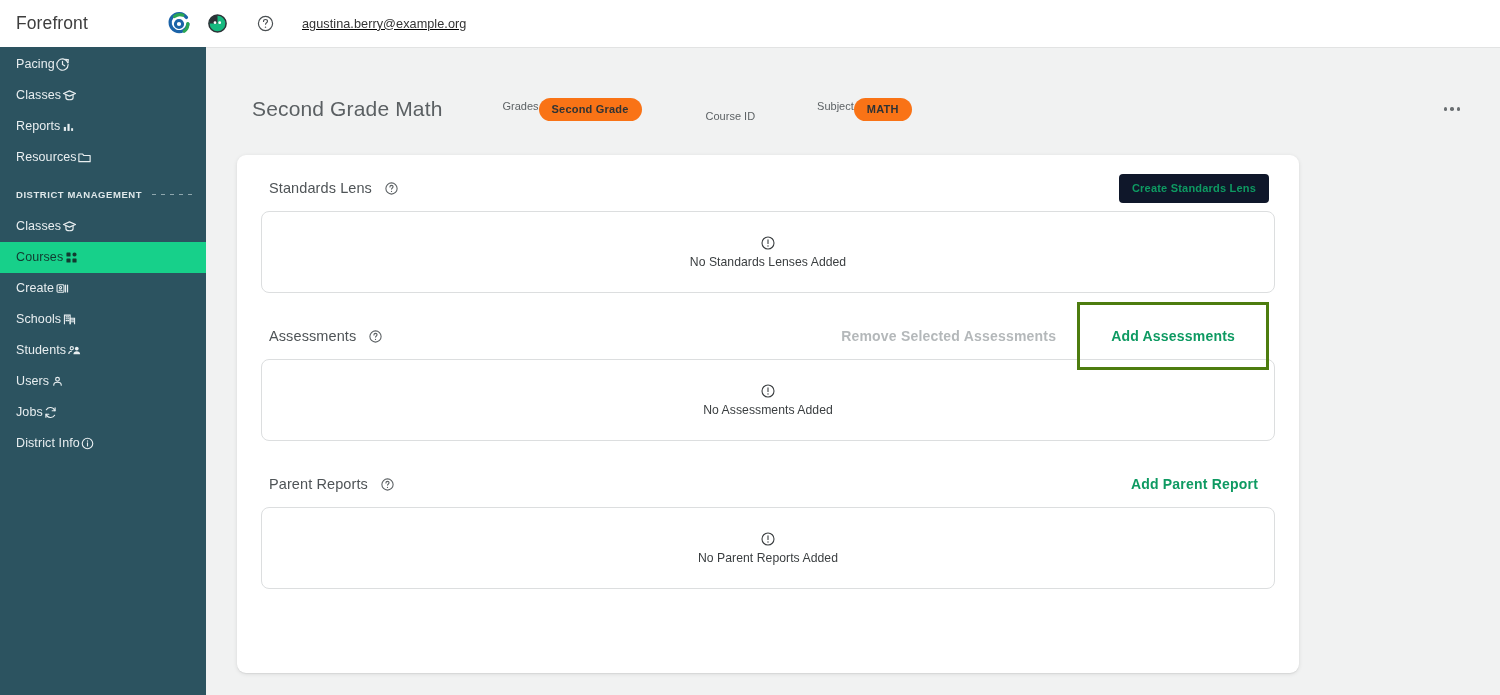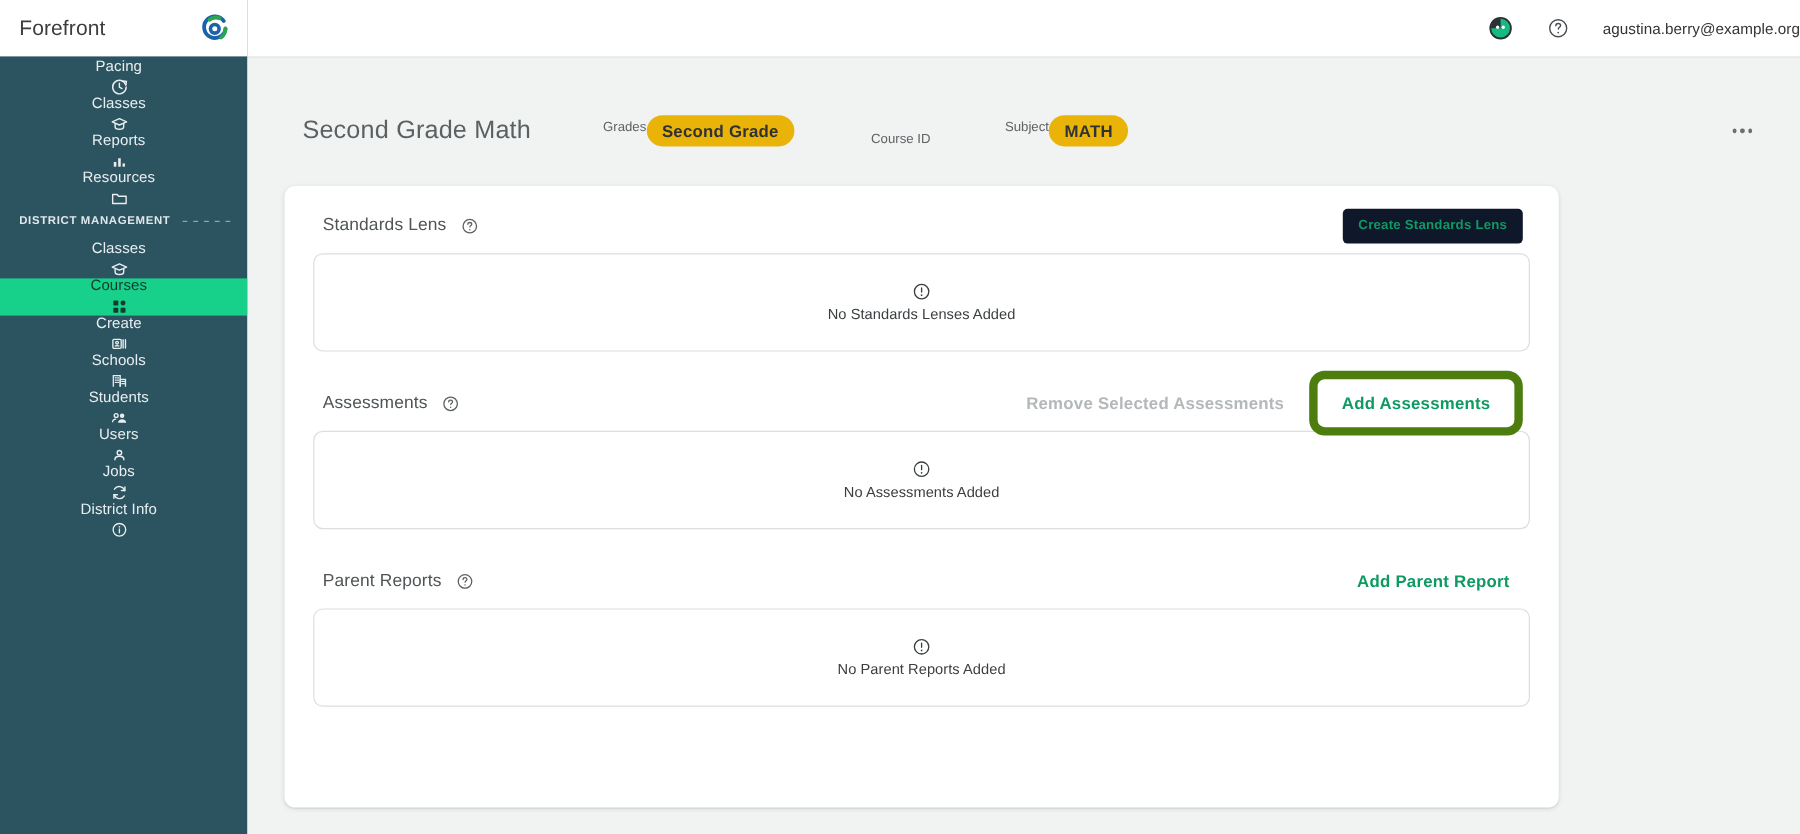--- a/index.html
+++ b/index.html
@@ -25,74 +25,74 @@
     padding: 0 14px 0 16px;
     flex: 0 0 47px;
     gap: 10px;
   }
   .brand-name { font-size: 17.5px; color: #3d3d3d; letter-spacing: .1px; }
   .brand-logo { width: 26px; height: 26px; display: block; }
 
   .nav { padding-top: 2px; }
   .nav-item {
     height: 31px;
-    display: flex; align-items: center; justify-content: space-between;
+    display: flex; align-items: center; 
     padding: 0 24px 0 16px;
     color: #e8eef0; font-size: 12.5px;
     cursor: pointer;
     letter-spacing: .1px;
-    flex-direction: column;
   }
   .nav-item .nav-label { line-height: 1; }
   .nav-item .nav-ico { width: 16px; height: 16px; display: flex; align-items: center; justify-content: center; }
   .nav-item .nav-ico svg { display: block; }
   .nav-item.active { background: #17d08a; color: #123a30; }
   .nav-item.active .nav-ico svg { stroke: #123a30; fill: none; }
   .nav-item.active .nav-ico svg .fillme { fill: #123a30; stroke: none; }
   .section-head {
     display: flex; align-items: center; gap: 10px;
     padding: 0 14px 0 16px; height: 22px;
-    margin-bottom: 4px;
+    margin-top: 10px; margin-bottom: 4px;
   }
   .section-head-text {
     font-size: 9.5px; font-weight: bold; letter-spacing: .55px;
     color: #dfe8ea; white-space: nowrap;
   }
   .section-head-line {
     flex: 1 1 auto; height: 1px;
     background-image: linear-gradient(to right, #8fa7ae 0 4px, transparent 4px 9px);
     background-size: 9px 1px; background-repeat: repeat-x;
   }
 
   .nav-group .nav-item { height: 31px; }
 
   
   .main { flex: 1 1 auto; height: 695px; background: #f1f2f2; position: relative; }
 
   .topbar {
     height: 47px; background: #ffffff;
-    display: flex; align-items: center; justify-content: flex-end;
-    gap: 26px;
+    display: flex; align-items: center; 
+    padding-right: 24px; gap: 26px;
     box-shadow: 0 1px 0 rgba(0,0,0,.06);
+    text-decoration: underline;
   }
   .topbar-icon { width: 22px; height: 22px; display: flex; align-items: center; justify-content: center; cursor: pointer; }
   .topbar-email { font-size: 12.7px; color: #343434; letter-spacing: .05px; }
 
   
   .course-header {
     display: flex; align-items: center;
     padding: 36px 32px 0 46px;
     height: 88px;
   }
   .course-title { font-size: 21px; color: #5b6063; font-weight: 400; letter-spacing: .15px; white-space: nowrap; text-align: center; }
   .meta-col { display: flex; flex-direction: row; align-items: center; justify-content: flex-start; }
   .meta-label { font-size: 11px; color: #5d6265; margin-bottom: 6px; line-height: 1; }
   .chip {
-    background: #eab308; color: #2f3335;
-    font-size: 14px; font-weight: bold; letter-spacing: .2px;
+    background: #f97316; color: #2f3335;
+    font-size: 11px; font-weight: bold; letter-spacing: .2px;
     padding: 6px 13px; border-radius: 13px; line-height: 1;
     white-space: nowrap;
   }
   .meta-gap-1 { width: 60px; }
   .meta-gap-2 { width: 64px; }
   .meta-gap-3 { width: 62px; }
   .course-header-spacer { flex: 1 1 auto; }
   .kebab { display: flex; gap: 3px; align-items: center; padding: 8px; cursor: pointer; }
   .kebab i { width: 3.5px; height: 3.5px; border-radius: 50%; background: #6a6f72; display: block; }
 
@@ -122,22 +122,22 @@
     font-family: inherit; line-height: 1;
   }
   .btn-link {
     background: transparent; color: #0e9a62;
     font-size: 14px; font-weight: bold; letter-spacing: .2px;
     border: none; padding: 9px 11px; cursor: pointer;
     font-family: inherit; line-height: 1;
   }
   .btn-link.disabled { color: #b4b8ba; cursor: default; }
   .btn-highlight-wrap {
-    border: 7px solid #4d7c0f; border-radius: 13px;
-    padding: 4px; display: inline-flex; margin-left: 10px;
+    border: 3px solid #4d7c0f; border-radius: 0;
+    padding: 15px; display: inline-flex; margin-left: 10px;
   }
   .btn-highlight-wrap .btn-link { padding: 9px 16px; background: #fff; }
 
   .empty-box {
     margin: 8px 0 0 0;
     height: 82px;
     border: 1px solid #dcdedf; border-radius: 8px;
     display: flex; flex-direction: column; align-items: center; justify-content: center;
     gap: 4px;
   }

